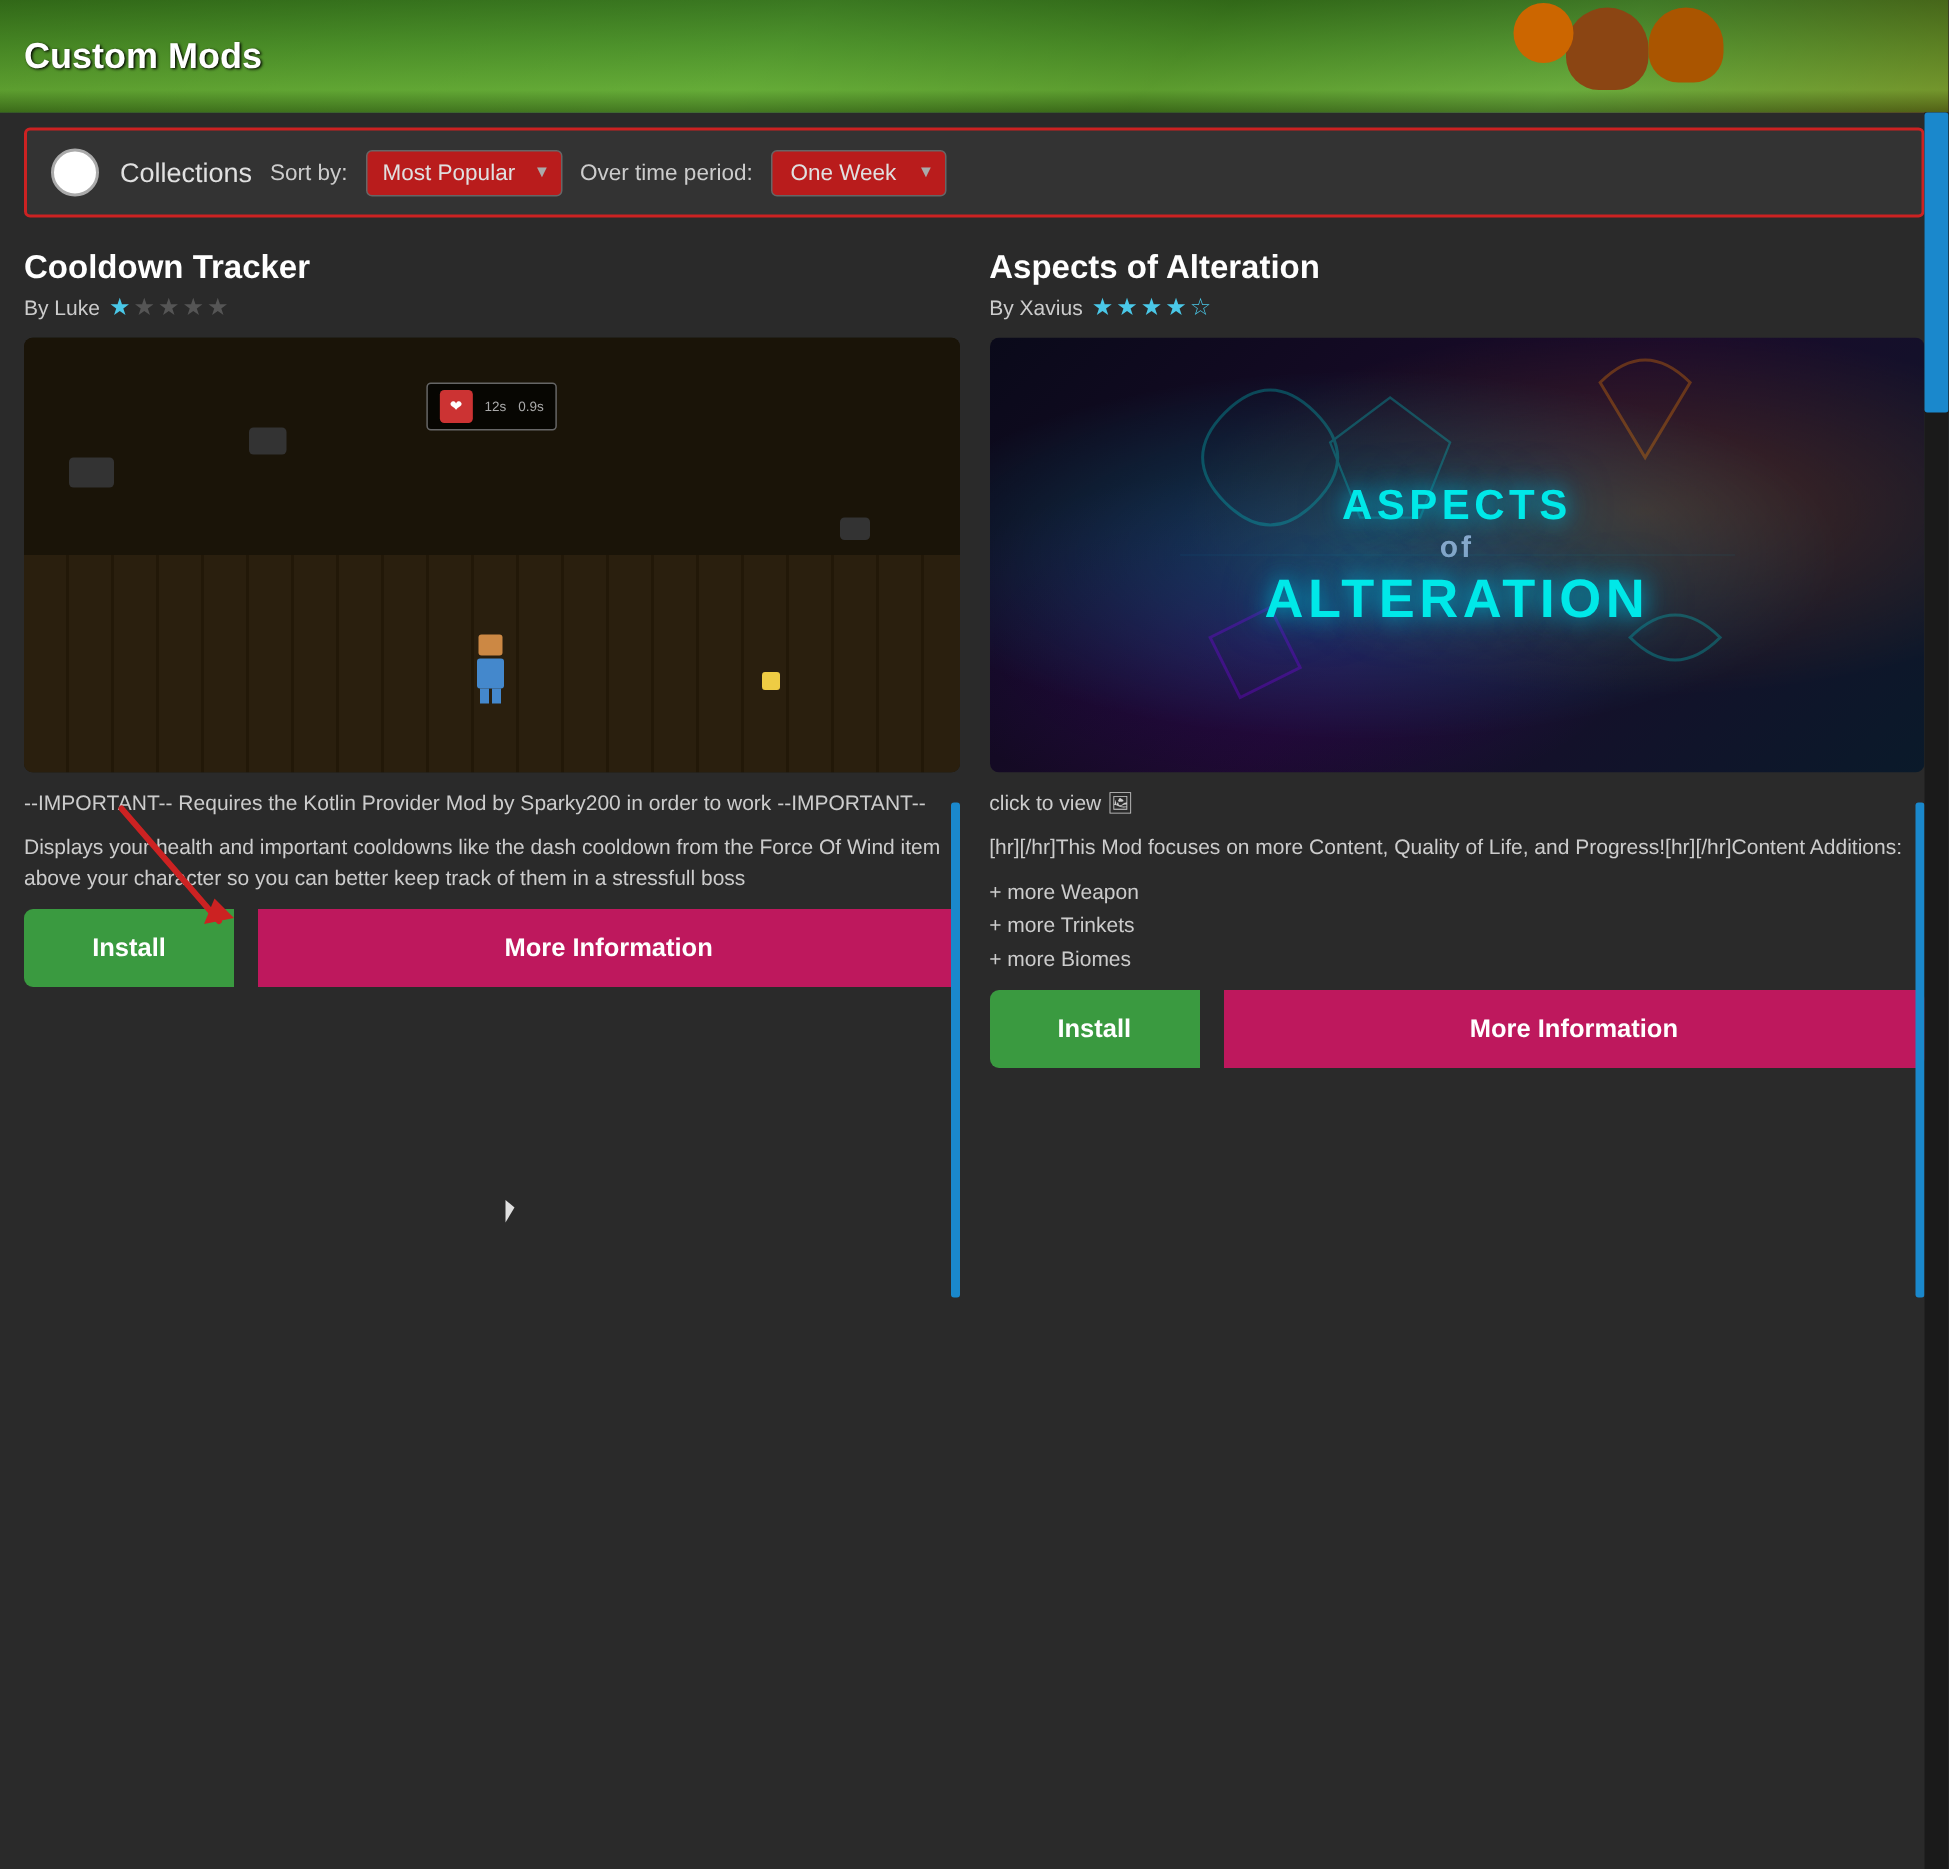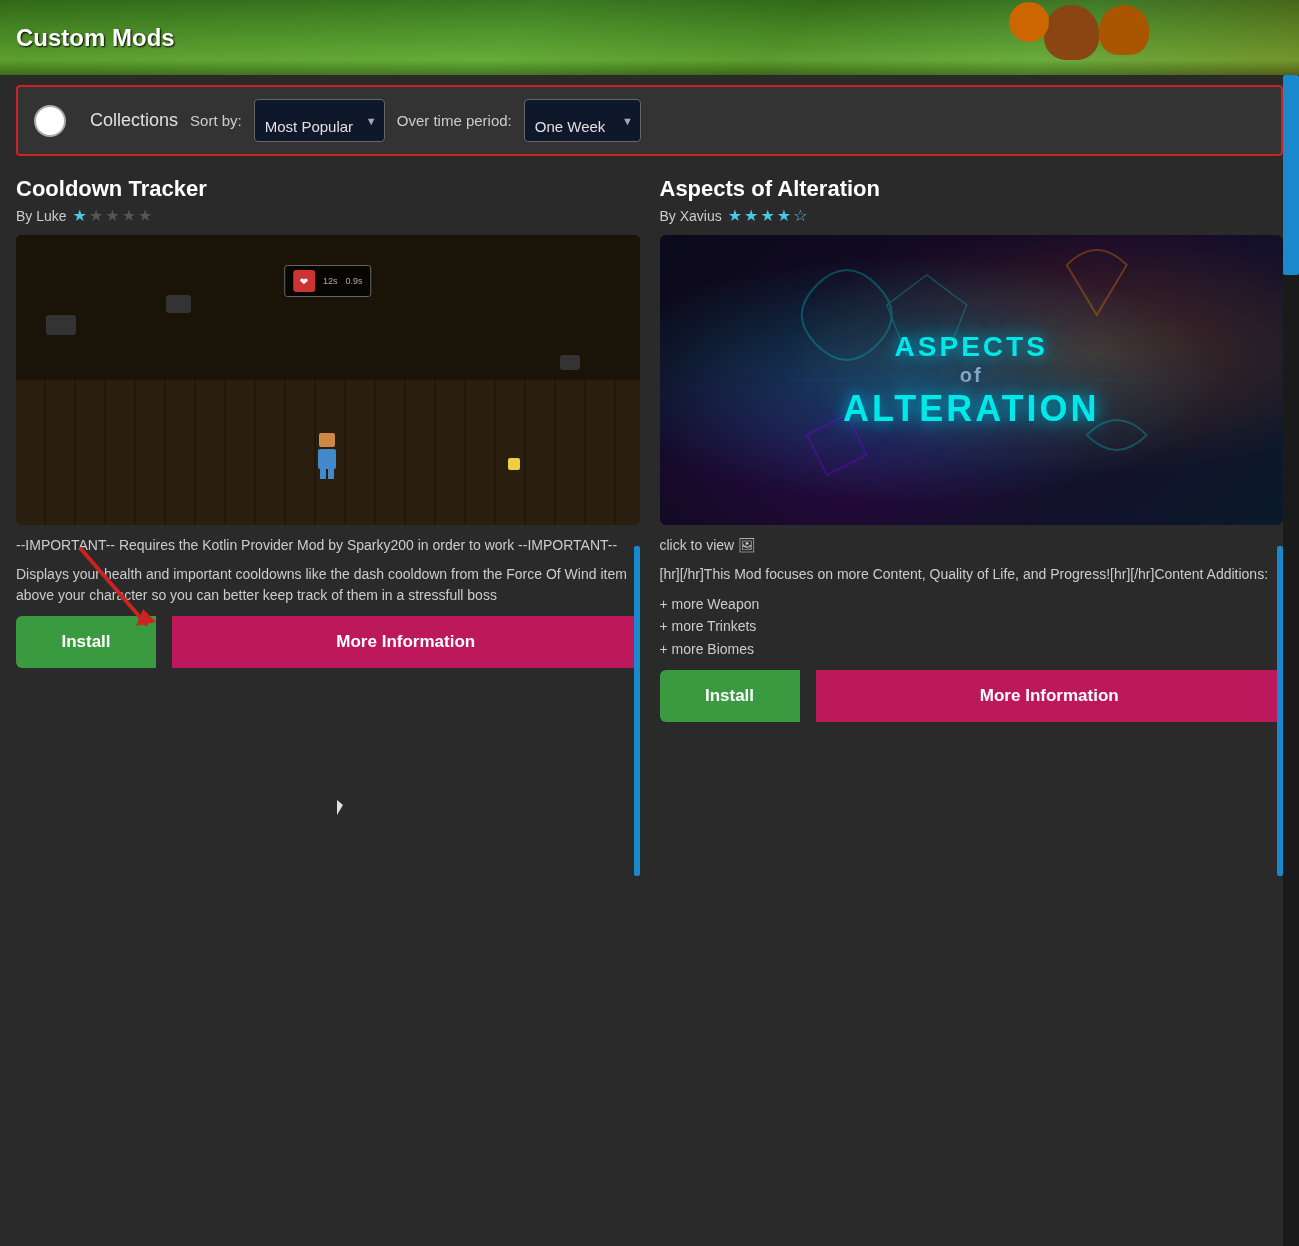--- a/index.html
+++ b/index.html
@@ -55,21 +55,21 @@
       align-items: center;
       gap: 12px;
       margin-bottom: 12px;
     }
     .filter-row:last-child {
       margin-bottom: 0;
     }
     .collections-toggle {
       display: flex;
       align-items: center;
-      gap: 24px;
+      gap: 14px;
     }
     .toggle-circle {
       width: 32px;
       height: 32px;
       border-radius: 50%;
       background: #fff;
       border: 2px solid #aaa;
       cursor: pointer;
       flex-shrink: 0;
     }
@@ -77,30 +77,31 @@
       font-size: 18px;
       color: #e0e0e0;
       font-weight: 500;
     }
     .filter-label {
       font-size: 15px;
       color: #ccc;
       white-space: nowrap;
     }
     .filter-select {
-      background: #0f172a;
+      background: #b91c1c;
       border: 1px solid #666;
       color: #e0e0e0;
-      padding: 18px 30px 6px 10px;
+      padding: 6px 30px 6px 10px;
       border-radius: 4px;
       font-size: 15px;
       appearance: none;
       -webkit-appearance: none;
       cursor: pointer;
       position: relative;
+      text-align: center;
     }
     .select-wrapper {
       position: relative;
       display: inline-block;
     }
     .select-wrapper::after {
       content: '▼';
       position: absolute;
       right: 8px;
       top: 50%;

